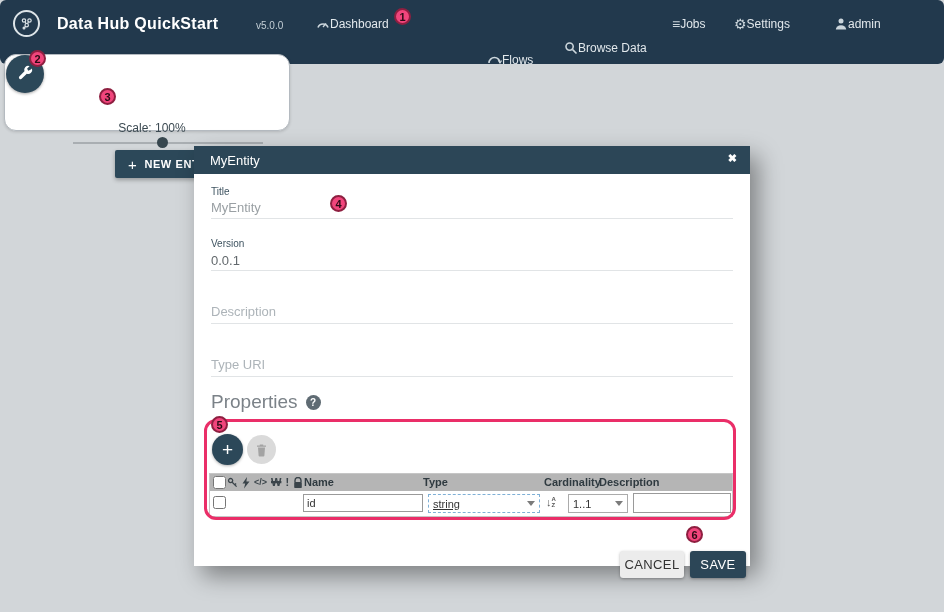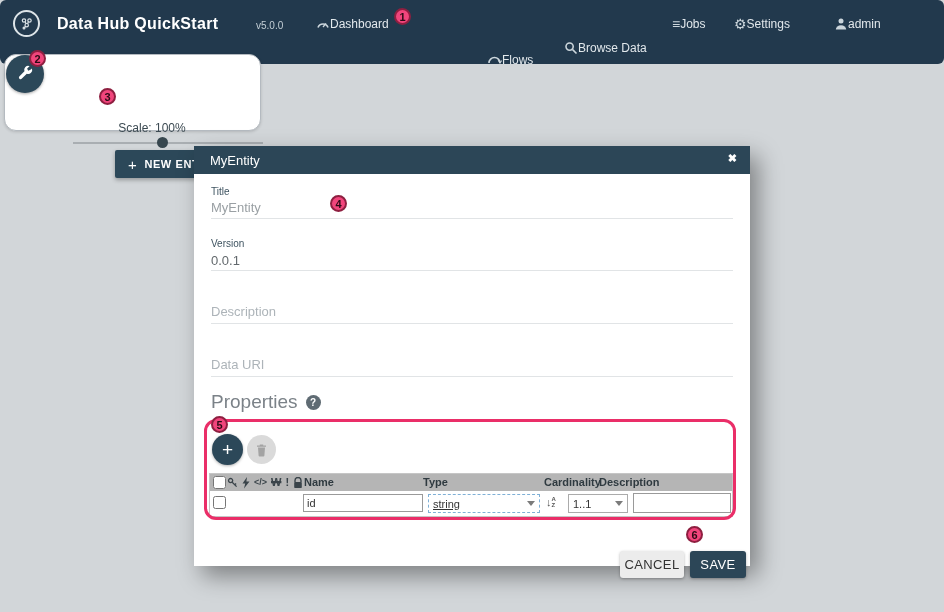--- a/index.html
+++ b/index.html
@@ -22,21 +22,21 @@
     font-size:12px; color:#e2e8ec; cursor:pointer; white-space:nowrap;
   }
   .nav-item .nicon { display:flex; align-items:center; color:#ccd6dc; }
   .nav-item.active::after {
     content:""; position:absolute; left:0; right:0; bottom:8px; height:2px; background:#8d9aa4;
   }
   .nav-item.active { padding-bottom:2px; }
   .glyph-icon { font-size:14px; line-height:1; }
   
   .toolbox {
-    position:absolute; left:4px; top:54px; width:257px; height:77px;
+    position:absolute; left:4px; top:54px; width:286px; height:77px;
     background:#fff; border:1px solid #b4bac0; border-radius:12px;
     box-shadow:0 1px 3px rgba(0,0,0,.15);
   }
   .wrench-btn {
     position:absolute; left:6px; top:55px; width:38px; height:38px; border-radius:50%;
     background:#2c4859; color:#fff; display:flex; align-items:center; justify-content:center;
     box-shadow:0 1px 3px rgba(0,0,0,.35); cursor:pointer; z-index:7;
   }
   .scale-label { position:absolute; left:0; top:66px; width:294px; text-align:center; font-size:12px; color:#3c4a52; }
   .slider-track { position:absolute; left:68px; top:87px; width:190px; height:2px; background:#a9aeb2; }
@@ -241,21 +241,21 @@
     <div class="f-value" style="top:54px; color:#9aa0a4;">MyEntity</div>
     <div class="rule" style="top:72px;"></div>
 
     <div class="f-label" style="top:92px;">Version</div>
     <div class="f-value" style="top:107px; color:#63696d;">0.0.1</div>
     <div class="rule" style="top:124px;"></div>
 
     <div class="f-value placeholder" style="top:158px;">Description</div>
     <div class="rule" style="top:177px;"></div>
 
-    <div class="f-value placeholder" style="top:211px;">Data URI</div>
+    <div class="f-value placeholder" style="top:211px;">Type URI</div>
     <div class="rule" style="top:230px;"></div>
 
     <div class="props-heading">
       <span>Properties</span>
       <span class="help-icon">?</span>
     </div>
 
     <div class="anno-box"></div>
 
     <div class="plus-btn">

